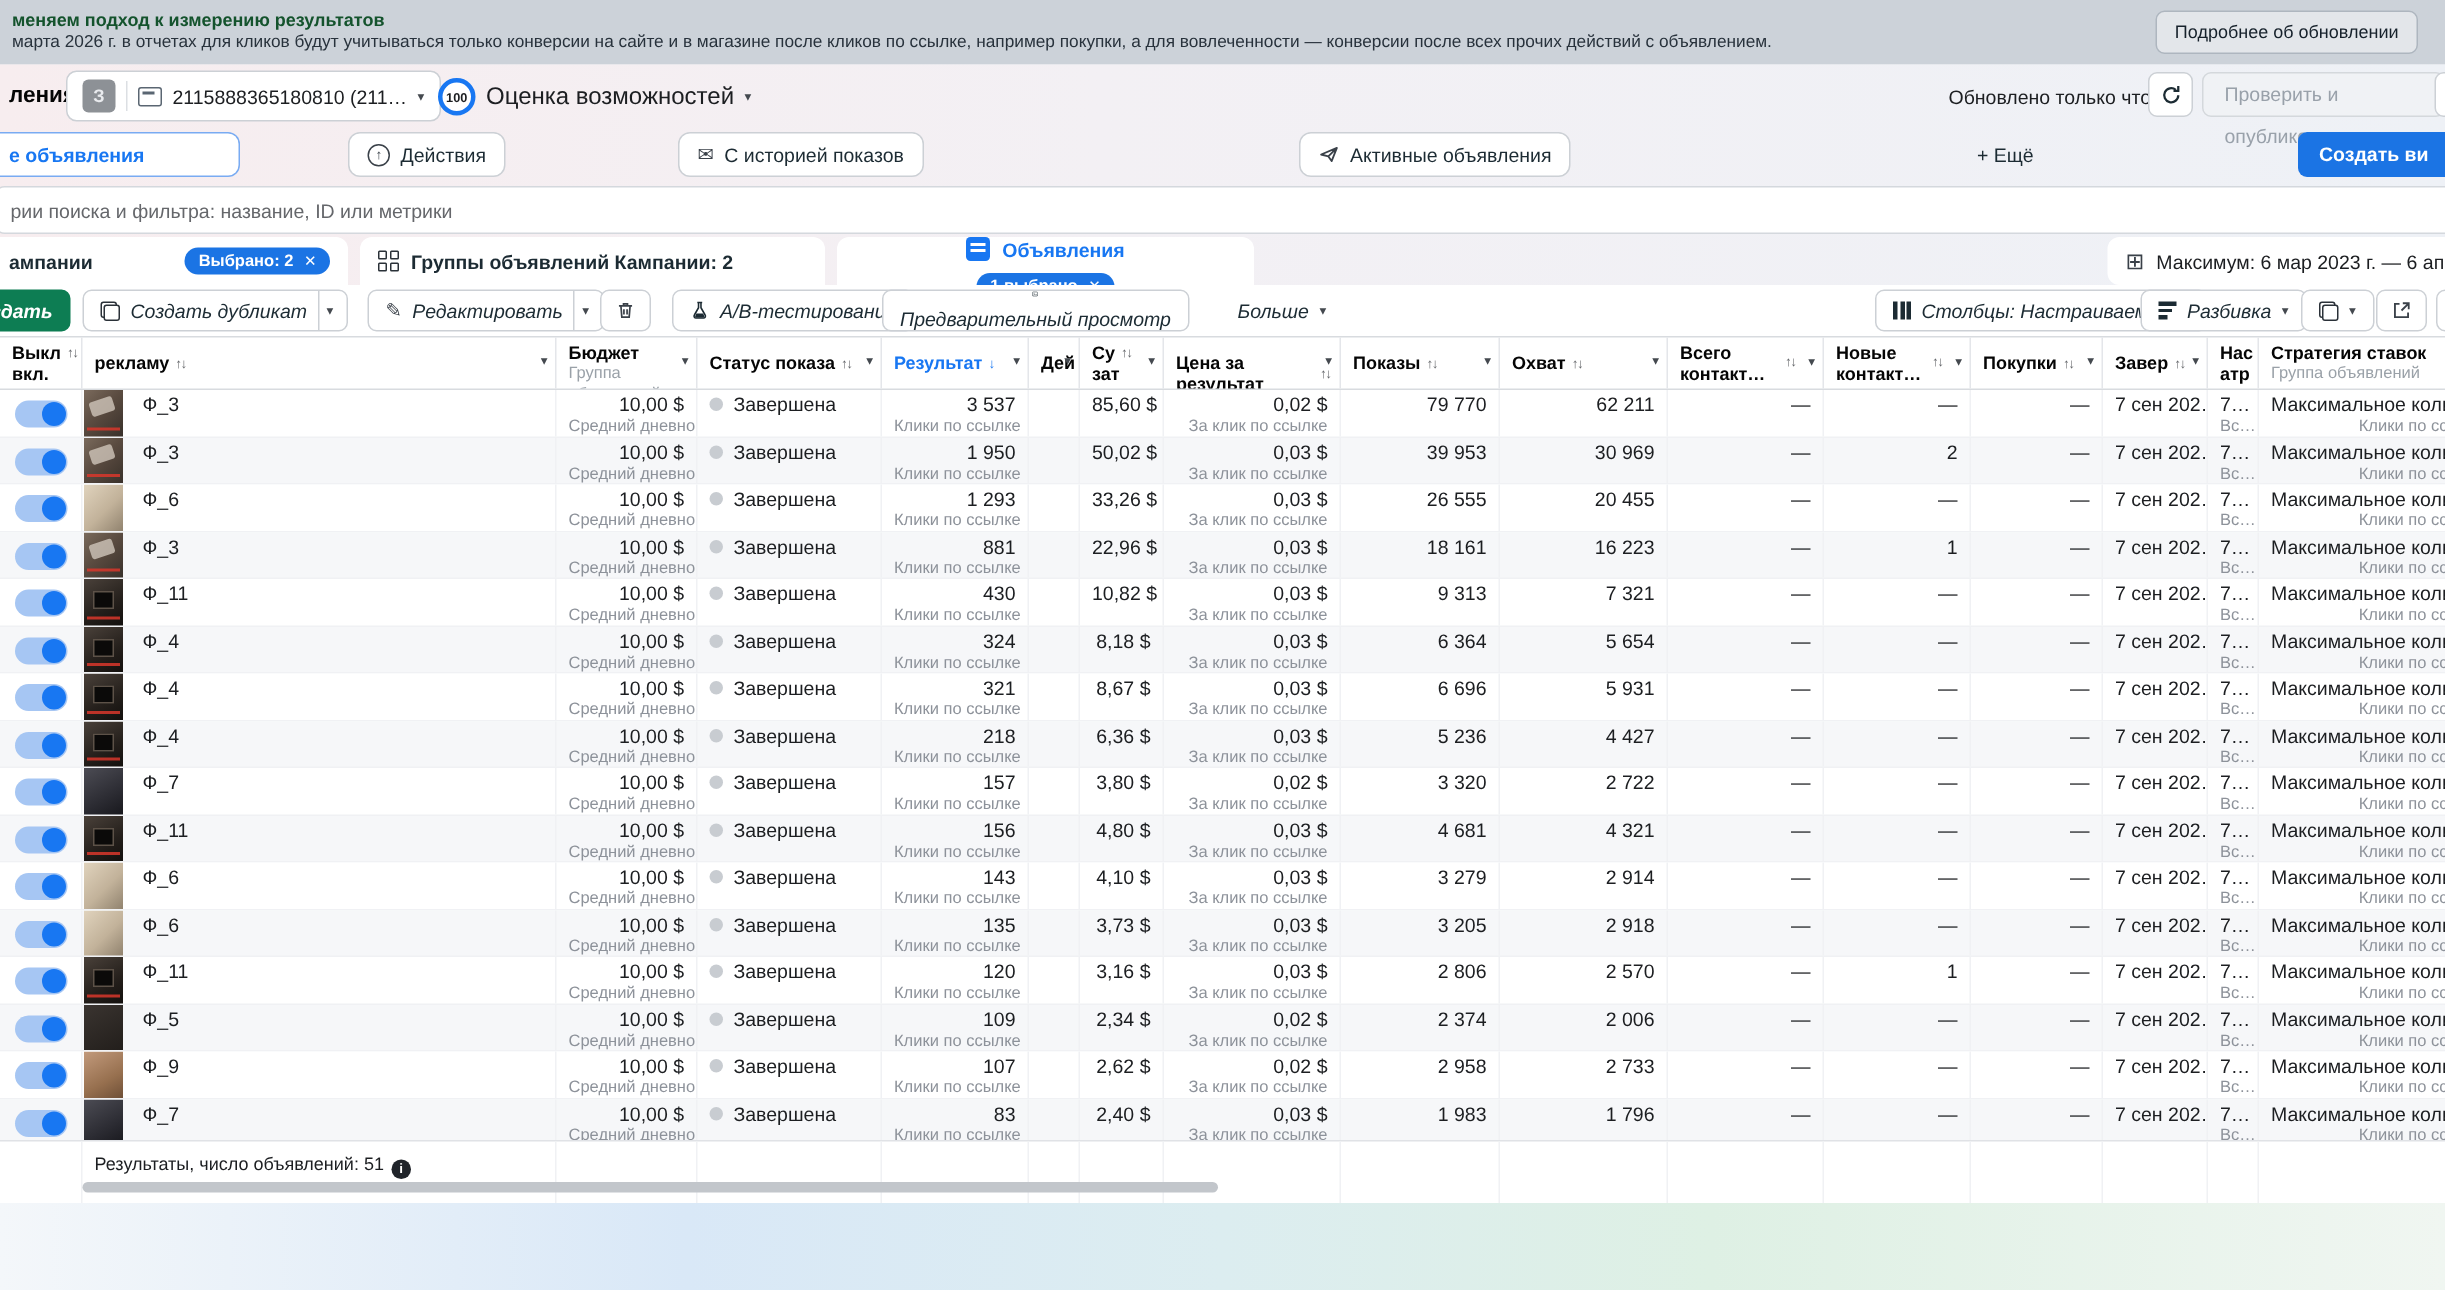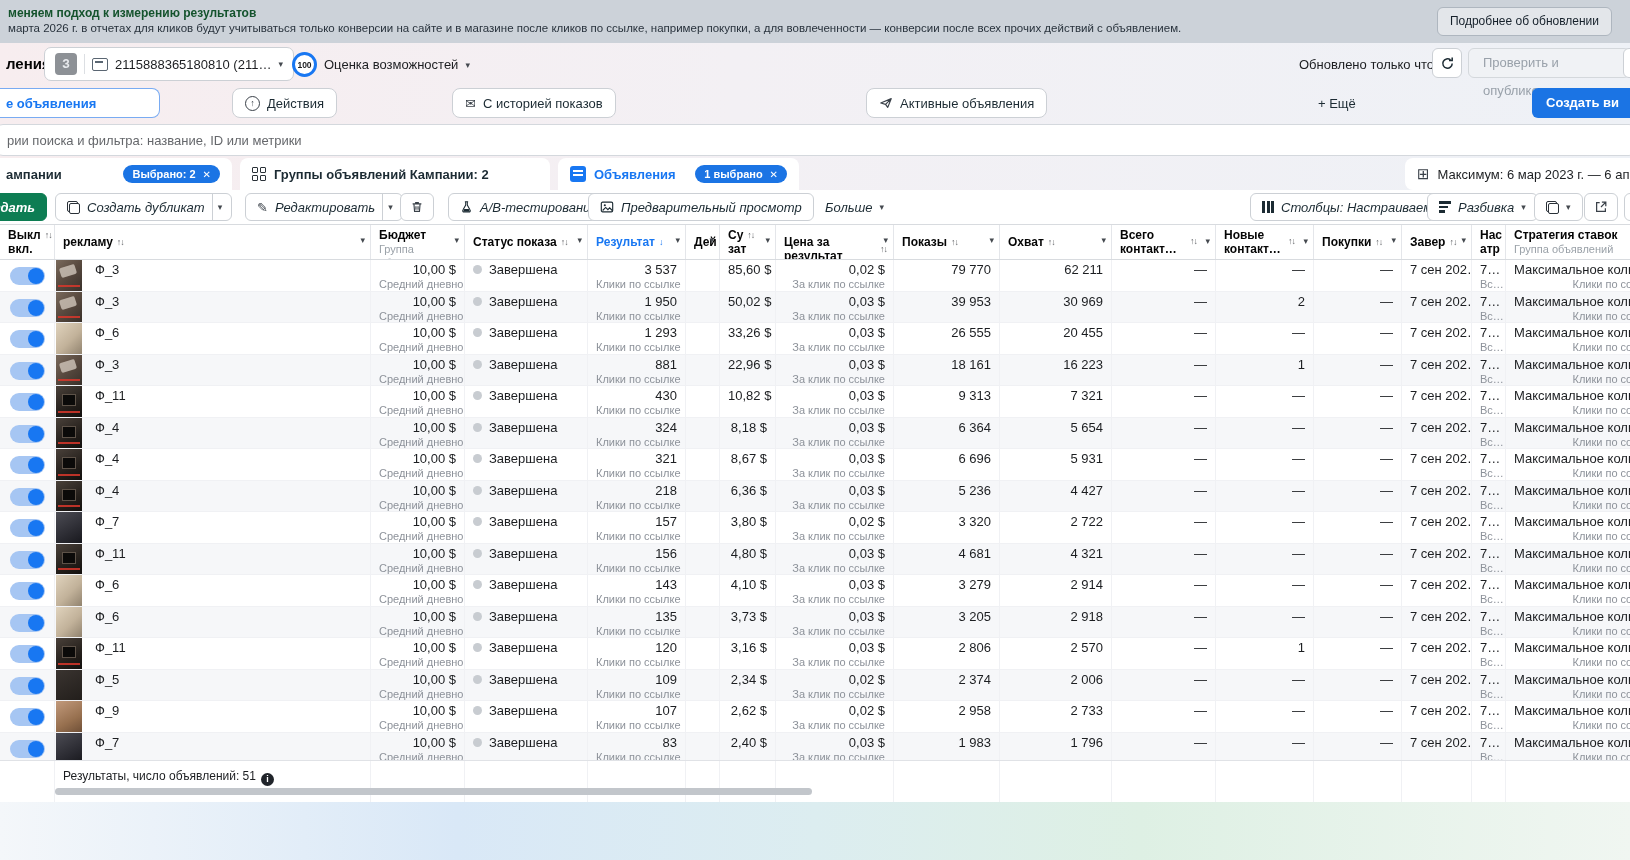--- a/index.html
+++ b/index.html
@@ -27,21 +27,21 @@
   #acct .avatar { width:22px; height:22px; border-radius:4px; background:#8d9196; color:#e9ebee;
     font-size:12px; font-weight:bold; display:flex; align-items:center; justify-content:center;}
   #acct .vdiv { width:1px; height:20px; background:#dcdfe3;}
   .card-ico { width:16px; height:13px; border:1.5px solid #5a6672; border-radius:2px; position:relative;}
   .card-ico:after{content:""; position:absolute; left:2px; top:2px; width:8px; height:2px; background:#5a6672;}
   #acct .id { font-size:13px; color:#1c1e21;}
   .caret { font-size:9px; color:#44494f;}
   #score { position:absolute; left:292px; top:9px; display:flex; align-items:center; gap:7px;}
   #score .ring { width:25px; height:25px; border-radius:50%; border:3px solid #1877f2; background:#fff;
     font-size:8.5px; font-weight:bold; color:#1c1e21; display:flex; align-items:center; justify-content:center;}
-  #score .lbl { font-size:13px; color:#1c1e21;}
+  #score .lbl { font-size:16px; color:#1c1e21;}
   #updated { position:absolute; right:196px; top:14px; font-size:13px; color:#1c1e21;}
   #refresh-btn { position:absolute; left:1432px; top:5px; width:30px; height:30px; background:#fff;
     border:1px solid #ccd0d5; border-radius:6px; display:flex; align-items:center; justify-content:center;}
   #publish-btn { position:absolute; left:1468px; top:5px; height:30px; padding:0 14px; line-height:28px;
     background:#f0f2f5; border:1px solid #d4d8dc; border-radius:6px; font-size:13px; color:#99a1aa;}
   #sliver2 { position:absolute; left:1623px; top:5px; width:20px; height:30px; background:#fff; border:1px solid #ccd0d5; border-radius:6px;}
 
   
   #row3 { left:0; top:85px; width:1630px; height:37px;}
   .chip { position:absolute; top:3px; height:30px; display:flex; align-items:center; gap:7px;
@@ -231,21 +231,21 @@
     </div>
     <div class="lvl" style="left:240px; width:310px;">
       <span class="adset-ico">
           <i></i>
           <i></i>
           <i></i>
           <i></i>
         </span>
       <span>Группы объявлений Кампании: 2</span>
     </div>
-    <div class="lvl" id="lvl-ads" style="left:558px; width:241px; justify-content:space-between;">
+    <div class="lvl" id="lvl-ads" style="left:558px; width:278px; justify-content:space-between;flex-direction:column;">
       <span style="display:flex;align-items:center;gap:8px;">
         <span class="ads-ico"></span>
         <span class="lab">Объявления</span>
       </span>
       <span class="badge">
         <span>1 выбрано</span>
         <span class="x">✕</span>
       </span>
     </div>
     <div id="date-range">
@@ -281,21 +281,21 @@
           <path d="M3 4.5h10M6.5 4.5V3h3v1.5M4.5 4.5l.7 8.5h5.6l.7-8.5M6.8 7v4M9.2 7v4" fill="none" stroke="#3a4149" stroke-width="1.3"></path>
         </svg>
       </div>
       <div class="tbtn" style="left:448px;">
         <svg width="13" height="14" viewBox="0 0 16 16">
           <path d="M6 1.5h4M7 1.5v4.2l-3.4 6A1.6 1.6 0 0 0 5 14.2h6a1.6 1.6 0 0 0 1.4-2.5L9 5.7V1.5" fill="none" stroke="#1c2b33" stroke-width="1.3"></path>
           <path d="M5.2 10.5h5.6l1 2.2a.8.8 0 0 1-.7 1H4.9a.8.8 0 0 1-.7-1z" fill="#1c2b33"></path>
         </svg>
         <span>A/B-тестирование</span>
       </div>
-      <div class="tbtn" style="left:588px;">
+      <div class="tbtn" style="left:588px;flex-direction:column;">
         <svg width="14" height="14" viewBox="0 0 16 16">
           <rect x="1.5" y="2.5" width="13" height="11" rx="1.5" fill="none" stroke="#1c2b33" stroke-width="1.3"></rect>
           <circle cx="5.5" cy="6" r="1.2" fill="#1c2b33"></circle>
           <path d="M3 12l3.5-3.5 2.5 2.5 2-2 3 3" fill="none" stroke="#1c2b33" stroke-width="1.3"></path>
         </svg>
         <span>Предварительный просмотр</span>
       </div>
       <div class="tbtn" id="btn-more">
         <span>Больше</span>
         <span class="caret">▾</span>

